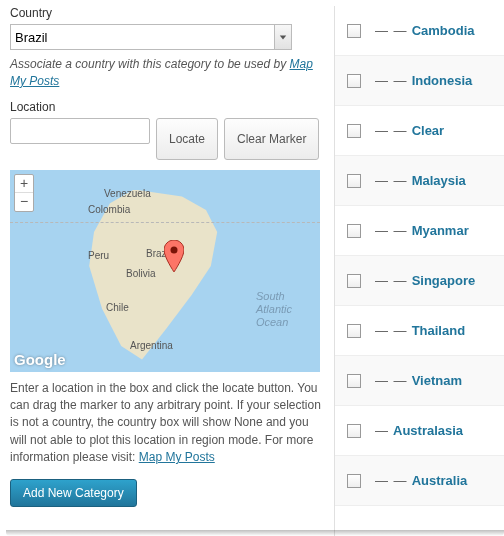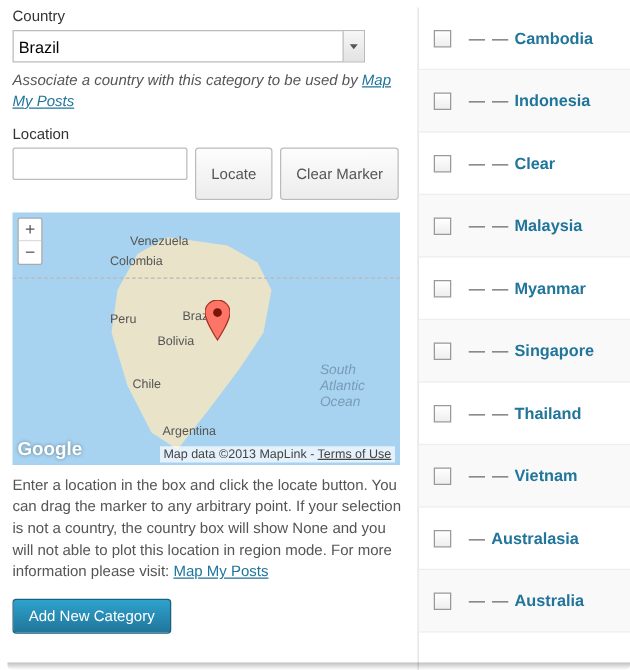--- a/index.html
+++ b/index.html
@@ -88,23 +88,20 @@
     <div class="ocean-label">
       <span>South</span><br><span>Atlantic</span><br><span>Ocean</span>
     </div>
     <div class="marker">
       <svg width="20" height="34" viewBox="0 0 20 34">
         <path d="M10 0C4.5 0 0 4.5 0 10c0 7 10 22 10 22s10-15 10-22C20 4.5 15.5 0 10 0z" fill="#fd7567" stroke="#a83023" stroke-width="1"></path>
         <circle cx="10" cy="10" r="3.5" fill="#7a1408"></circle>
       </svg>
     </div>
     <div class="google-logo">Google</div>
-    <div class="attrib">
-      <span>Map data ©2013 MapLink </span><span>- </span><a href="#">Terms of Use</a>
-    </div>
   </div>
 
   <p class="below-map">
     <span>Enter a location in the box and click the locate button. You can drag the marker to any arbitrary point. If your selection is not a country, the country box will show None and you will not able to plot this location in region mode. For more information please visit: </span><a href="#" class="link">Map My Posts</a>
   </p>
 
   <button class="add-btn">Add New Category</button>
 </div>
 
 <div class="right">

